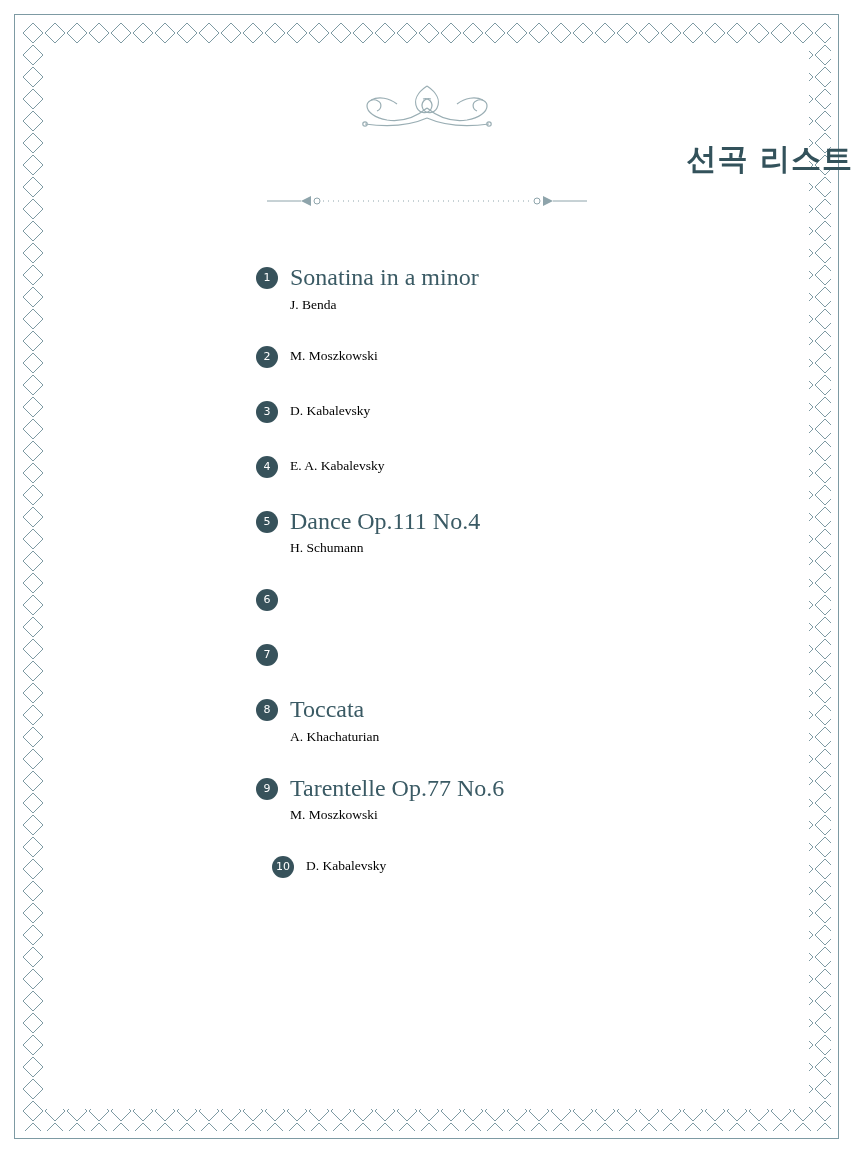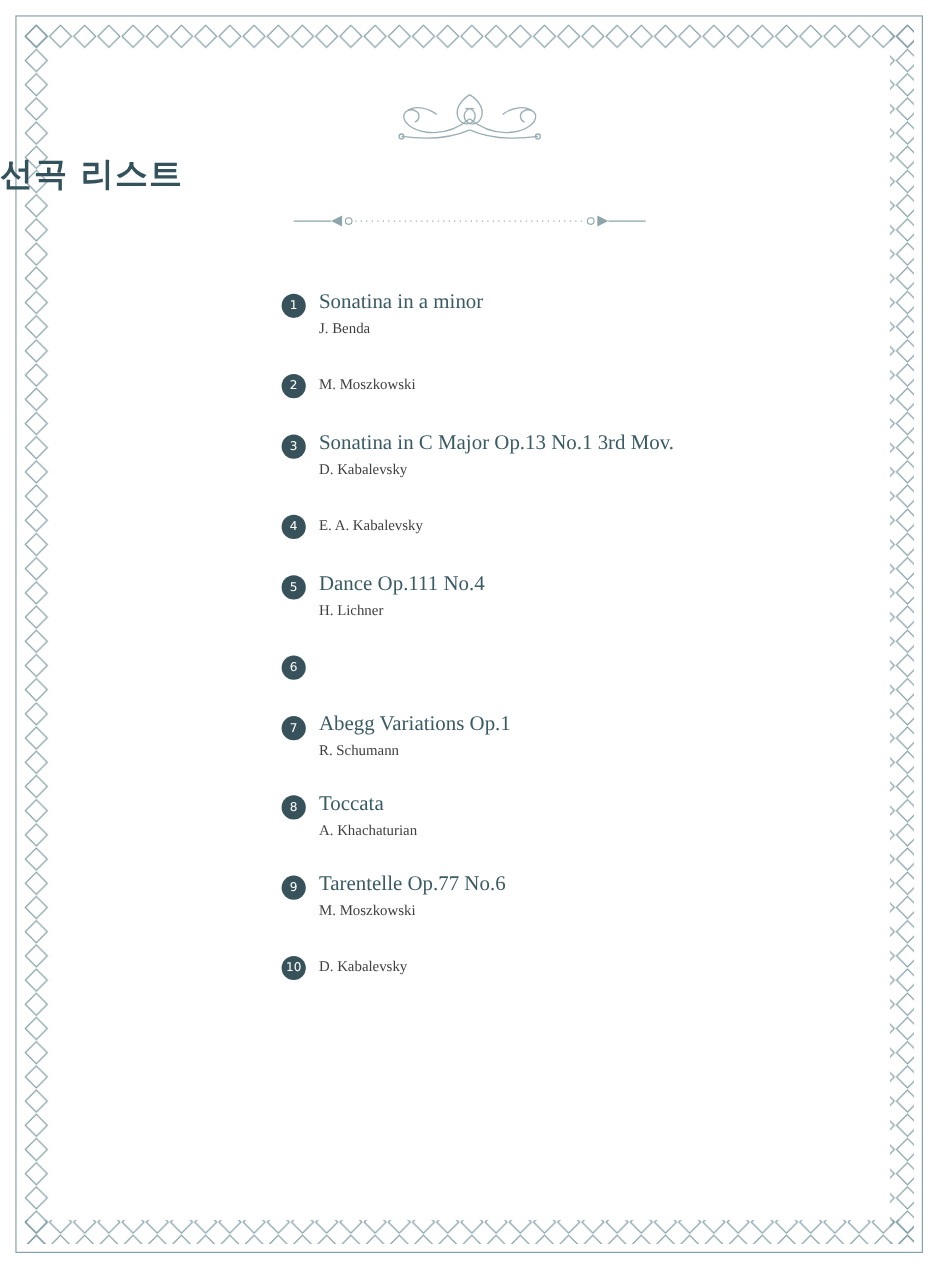--- a/index.html
+++ b/index.html
@@ -42,21 +42,21 @@
     width: 100%;
     height: 100%;
   }
 
   
   .header {
     position: absolute;
     left: 0;
     right: 0;
     top: 74px;
-    text-align: left;
+    text-align: right;
   }
   .flourish {
     width: 220px;
     height: 64px;
     margin: 0 auto;
   }
   .doc-title {
     font-family: "DejaVu Sans", sans-serif;
     font-size: 30px;
     font-weight: 700;
@@ -76,48 +76,48 @@
     position: absolute;
     left: 256px;
     top: 264px;
     width: 420px;
   }
   .piece {
     display: flex;
     align-items: flex-start;
     margin-bottom: 30px;
   }
-  .piece:last-child { margin-bottom: 0; }
+  .piece:last-child { margin-bottom: 0; margin-left: 16px; }
   .num {
     flex: 0 0 auto;
     width: 22px;
     height: 22px;
     border-radius: 50%;
     background: #37525b;
     color: #ffffff;
     font-family: "DejaVu Sans", sans-serif;
     font-size: 11px;
     line-height: 22px;
     text-align: center;
     margin-top: 3px;
   }
   .piece-text {
     margin-left: 12px;
     white-space: nowrap;
   }
   .piece-title {
     font-family: "Liberation Serif", serif;
-    font-size: 19px;
+    font-size: 24px;
     color: #3a5a64;
     line-height: 1.15;
   }
   .piece-composer {
     font-family: "Liberation Serif", serif;
     font-size: 13.5px;
-    color: #404040;
+    color: #000000;
     margin-top: 5px;
   }
 </style>
 </head>
 <body>
 
 <div class="page">
 
   <div class="border-outline"></div>
 
@@ -184,50 +184,45 @@
     <div class="piece">
       <div class="num">2</div>
       <div class="piece-text">
         <div class="piece-composer">M. Moszkowski</div>
       </div>
     </div>
 
     <div class="piece">
       <div class="num">3</div>
       <div class="piece-text">
-        <div class="piece-title">Sonatina in C Major Op.13 No.1 3rd Mov.</div>
         <div class="piece-composer">D. Kabalevsky</div>
       </div>
     </div>
 
     <div class="piece">
       <div class="num">4</div>
       <div class="piece-text">
         <div class="piece-composer">E. A. Kabalevsky</div>
       </div>
     </div>
 
     <div class="piece">
       <div class="num">5</div>
       <div class="piece-text">
         <div class="piece-title">Dance Op.111 No.4</div>
-        <div class="piece-composer">H. Lichner</div>
+        <div class="piece-composer">H. Schumann</div>
       </div>
     </div>
 
     <div class="piece">
       <div class="num">6</div>
     </div>
 
     <div class="piece">
       <div class="num">7</div>
-      <div class="piece-text">
-        <div class="piece-title">Abegg Variations Op.1</div>
-        <div class="piece-composer">R. Schumann</div>
-      </div>
     </div>
 
     <div class="piece">
       <div class="num">8</div>
       <div class="piece-text">
         <div class="piece-title">Toccata</div>
         <div class="piece-composer">A. Khachaturian</div>
       </div>
     </div>
 

